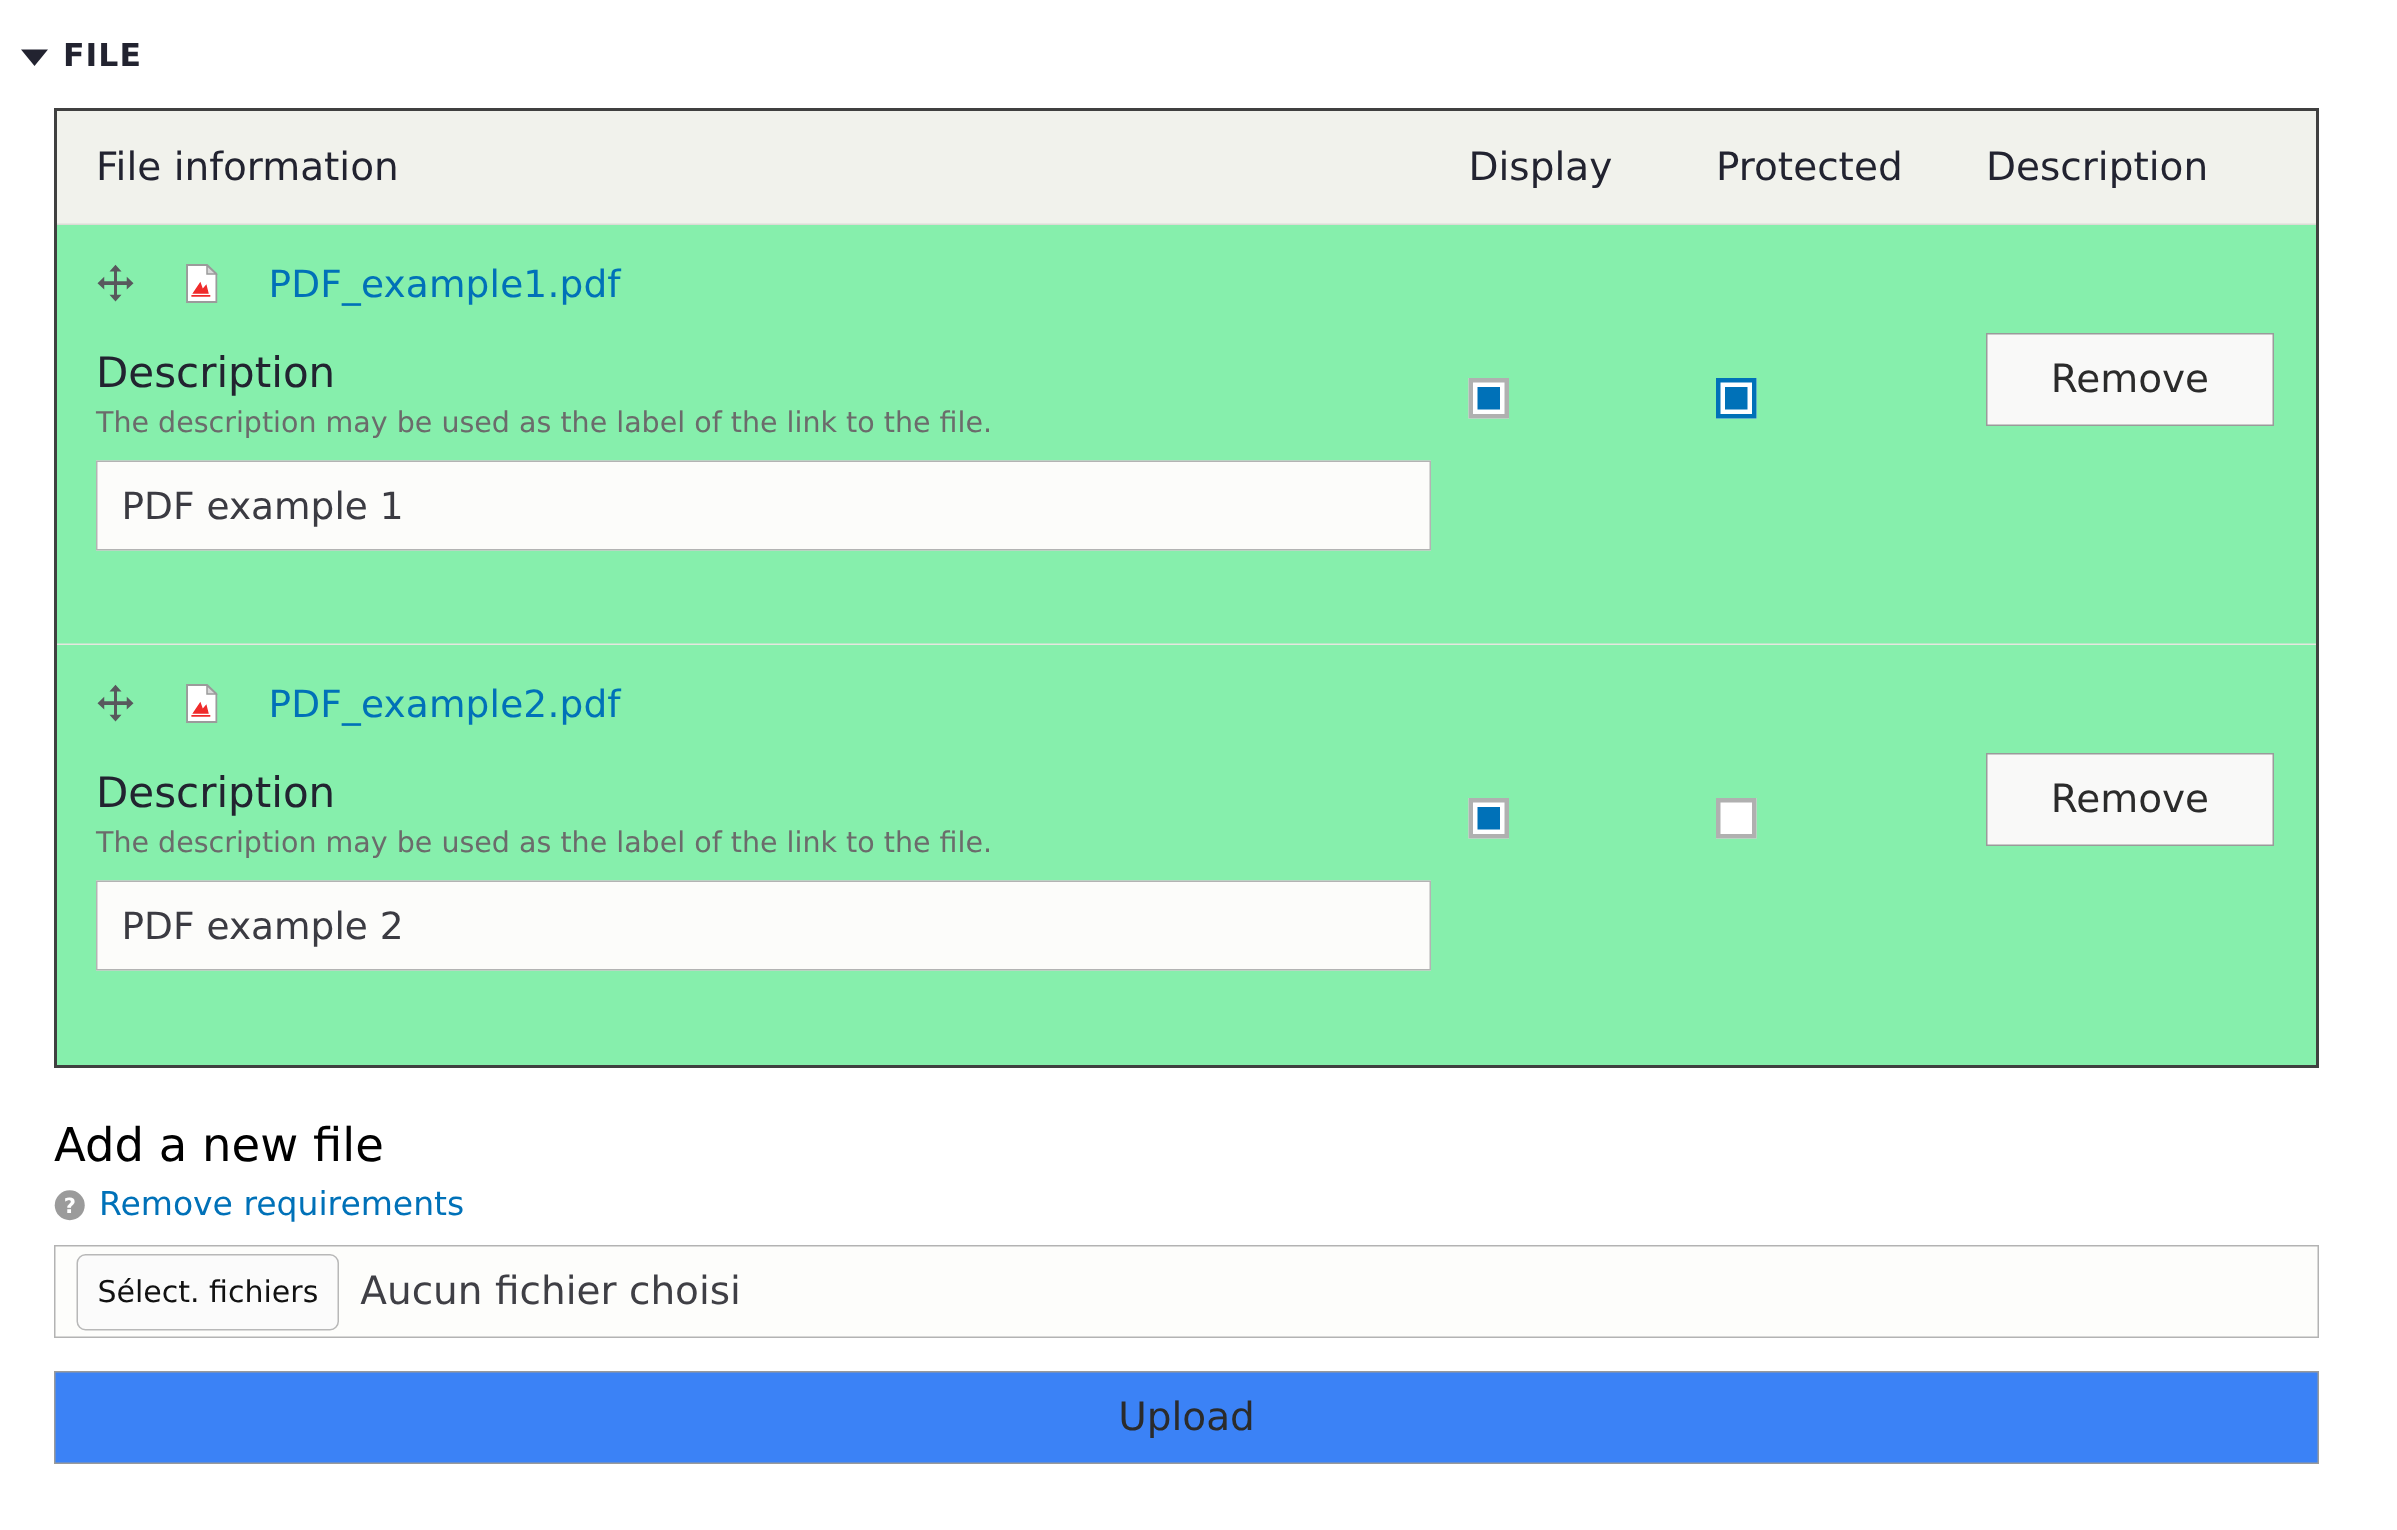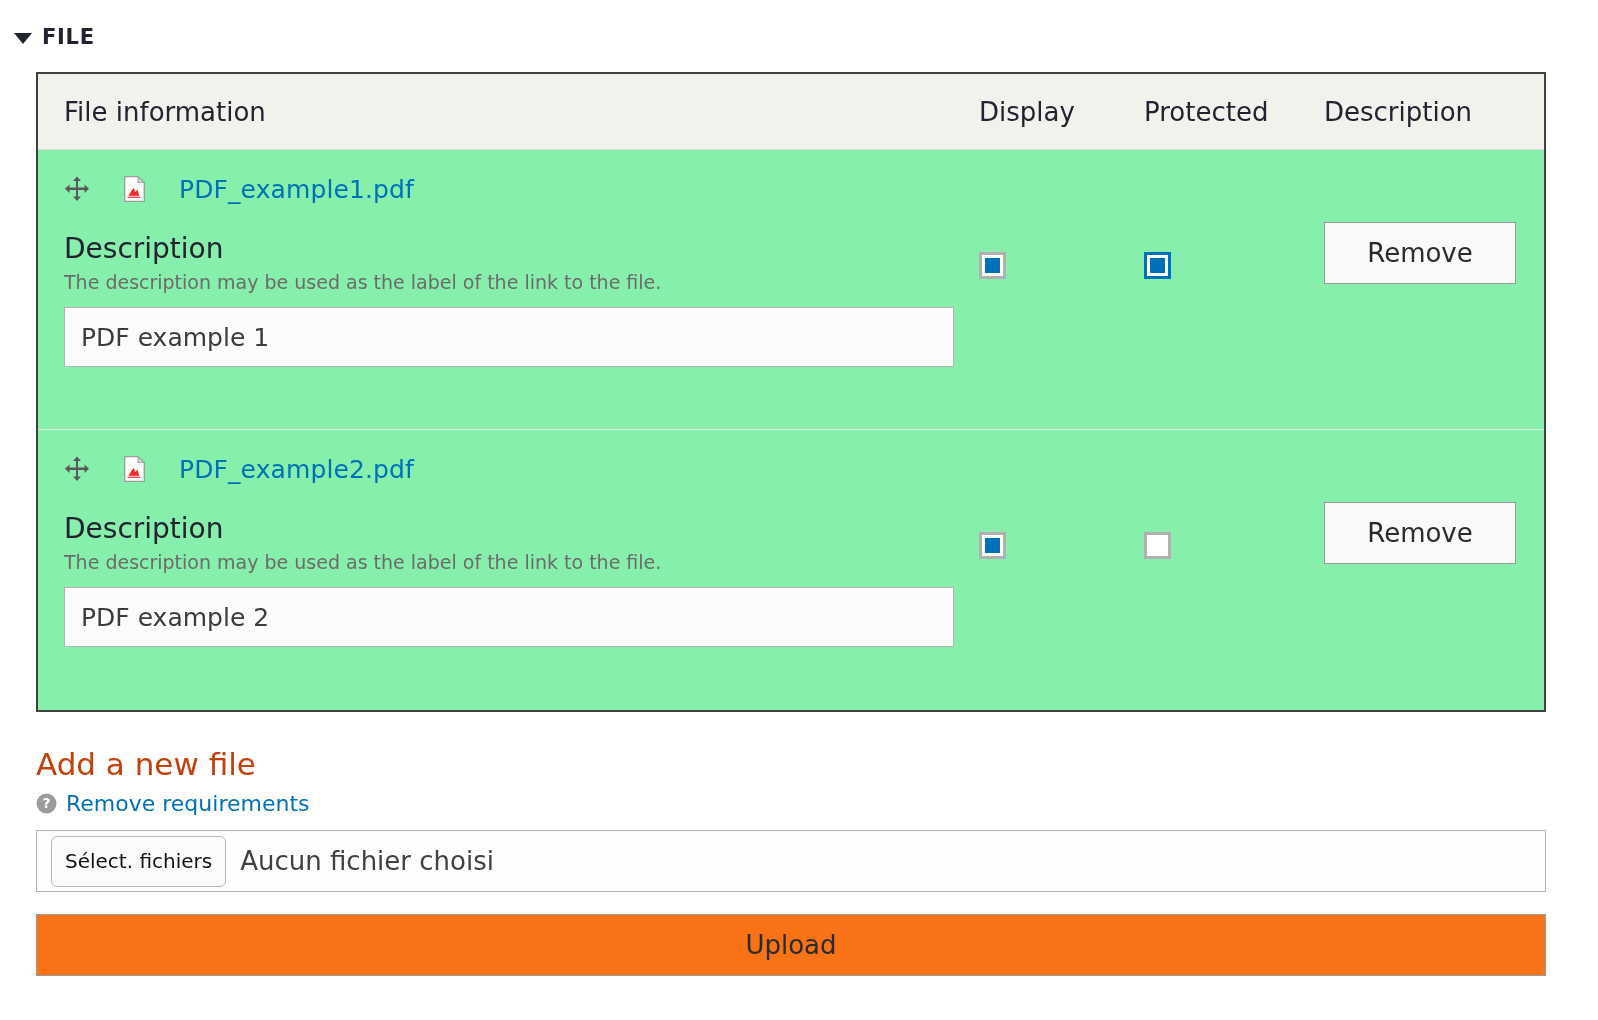--- a/index.html
+++ b/index.html
@@ -168,21 +168,21 @@
     background: #f9f9f8;
     border: 1px solid #9a9a9a;
     border-radius: 0;
     cursor: pointer;
   }
 
   
   .addfile-title {
     font-size: 31px;
     font-weight: 400;
-    color: #c2410c;
+    color: #000000;
     margin: 34px 0 2px 36px;
     line-height: 1.2;
   }
   .req-line {
     display: flex;
     align-items: center;
     gap: 9px;
     margin: 8px 0 0 36px;
   }
   .help-icon { width: 21px; height: 21px; flex: 0 0 21px; }
@@ -220,21 +220,21 @@
   }
 
   .btn-upload {
     display: block;
     margin: 22px 52px 0 36px;
     width: calc(100% - 88px);
     height: 62px;
     font-size: 26px;
     font-family: inherit;
     color: #2b2b2b;
-    background: #f97316;
+    background: #3b82f6;
     border: 1px solid #9a9a9a;
     border-radius: 0;
     cursor: pointer;
   }
 </style>
 </head>
 <body>
 
 <div class="page">
 

